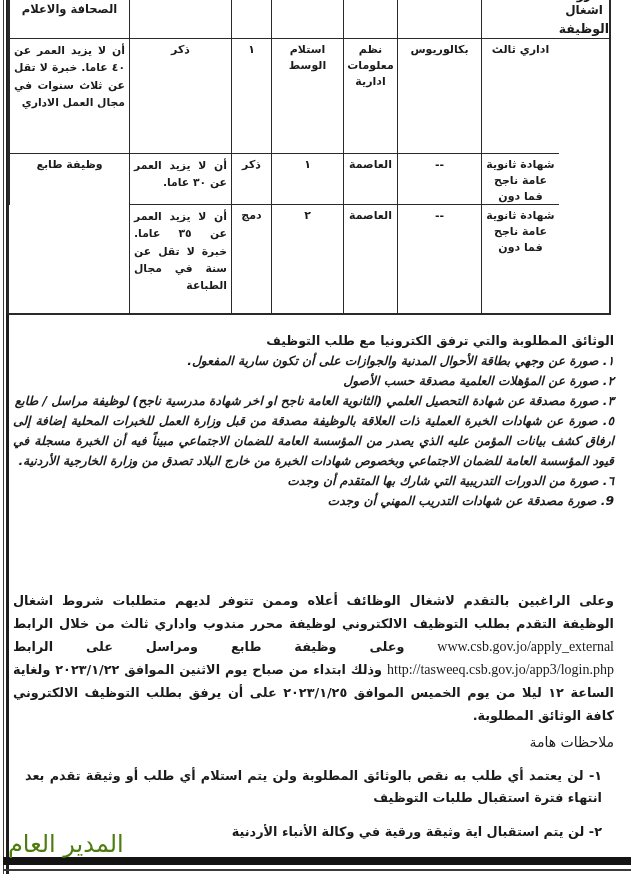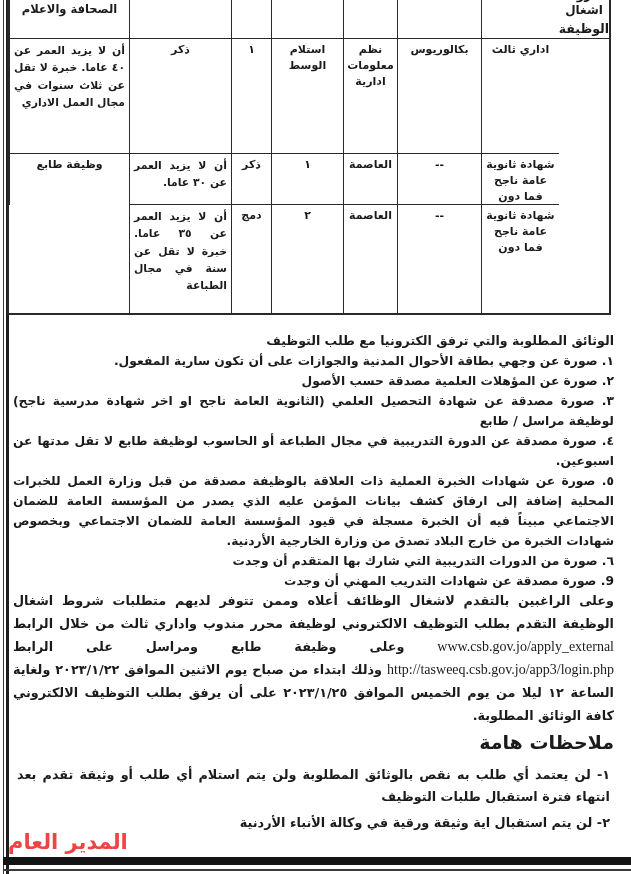--- a/index.html
+++ b/index.html
@@ -33,29 +33,29 @@
   .carry{padding-top:1px;font-size:11.5px;}
   .leftpanel{border-left:none;border-bottom:none;grid-row:1/5;padding:0;text-align:center;}
   .lp-head{box-sizing:border-box;height:39px;border-bottom:1.5px solid #2a2a2a;overflow:hidden;}
   .lp-cut{font-weight:bold;font-size:12px;line-height:15px;margin-top:-12px;}
   .lp-title{font-weight:bold;font-size:12.5px;line-height:17px;margin-top:2px;}
 
   
   .textcol{position:absolute;left:13px;width:601px;direction:rtl;}
   .docs{top:331px;}
   .doc-heading{margin:0;font-weight:bold;font-size:12.6px;line-height:20px;}
-  .doc-item{margin:0;font-weight:bold;font-size:12.3px;line-height:20px;text-align:justify;}
+  .doc-item{margin:0;font-weight:bold;font-size:12.3px;line-height:20px;text-align:justify;font-style:italic;}
   .apply{top:589px;}
   .apply-par{margin:0;font-weight:bold;font-size:12.8px;line-height:23px;text-align:justify;}
   .url{font-family:"Liberation Serif",serif;font-weight:normal;font-size:14px;}
   .notes{top:731px;}
-  .notes-heading{margin:0 0 11px;font-weight:bold;font-size:19px;line-height:22px;}
-  .note{margin:4px;font-weight:bold;font-size:12.8px;line-height:22px;text-align:justify;}
+  .notes-heading{margin:0 0 11px;font-weight:normal;font-size:14px;line-height:22px;}
+  .note{margin:12px;font-weight:bold;font-size:12.8px;line-height:22px;text-align:justify;}
 
-  .signature{position:absolute;left:8px;top:830px;font-weight:bold;font-size:21px;line-height:1.2;color:#ef4444;}
+  .signature{position:absolute;left:8px;top:830px;font-weight:normal;font-size:24px;line-height:1.2;color:#4d7c0f;}
 </style>
 </head>
 <body>
 
 <div class="page">
 
   <div class="frame-left-thin"></div>
   <div class="frame-left-thick"></div>
   <div class="frame-bottom-thick"></div>
   <div class="frame-bottom-thin"></div>
@@ -98,21 +98,20 @@
     <div class="cell last">٢</div>
     <div class="cell last">دمج</div>
     <div class="cell cond last">أن لا يزيد العمر عن ٣٥ عاما. خبرة لا تقل عن سنة في مجال الطباعة</div>
   </div>
 
   <div class="textcol docs">
     <p class="doc-heading">الوثائق المطلوبة والتي ترفق الكترونيا مع طلب التوظيف</p>
     <p class="doc-item">١. صورة عن وجهي بطاقة الأحوال المدنية والجوازات على أن تكون سارية المفعول.</p>
     <p class="doc-item">٢. صورة عن المؤهلات العلمية مصدقة حسب الأصول</p>
     <p class="doc-item">٣. صورة مصدقة عن شهادة التحصيل العلمي (الثانوية العامة ناجح او اخر شهادة مدرسية ناجح) لوظيفة مراسل / طابع</p>
-    <p class="doc-item">٤. صورة مصدقة عن الدورة التدريبية في مجال الطباعة أو الحاسوب لوظيفة طابع لا تقل مدتها عن اسبوعين.</p>
     <p class="doc-item">٥. صورة عن شهادات الخبرة العملية ذات العلاقة بالوظيفة مصدقة من قبل وزارة العمل للخبرات المحلية إضافة إلى ارفاق كشف بيانات المؤمن عليه الذي يصدر من المؤسسة العامة للضمان الاجتماعي مبيناً فيه أن الخبرة مسجلة في قيود المؤسسة العامة للضمان الاجتماعي وبخصوص شهادات الخبرة من خارج البلاد تصدق من وزارة الخارجية الأردنية.</p>
     <p class="doc-item">٦. صورة من الدورات التدريبية التي شارك بها المتقدم أن وجدت</p>
     <p class="doc-item">9. صورة مصدقة عن شهادات التدريب المهني أن وجدت</p>
   </div>
 
   <div class="textcol apply">
     <p class="apply-par">
       <span>وعلى الراغبين بالتقدم لاشغال الوظائف أعلاه وممن تتوفر لديهم متطلبات شروط اشغال الوظيفة التقدم بطلب التوظيف الالكتروني لوظيفة محرر مندوب واداري ثالث من خلال الرابط</span>
       <span class="url" dir="ltr">www.csb.gov.jo/apply_external</span>
       <span>وعلى وظيفة طابع ومراسل على الرابط</span>

